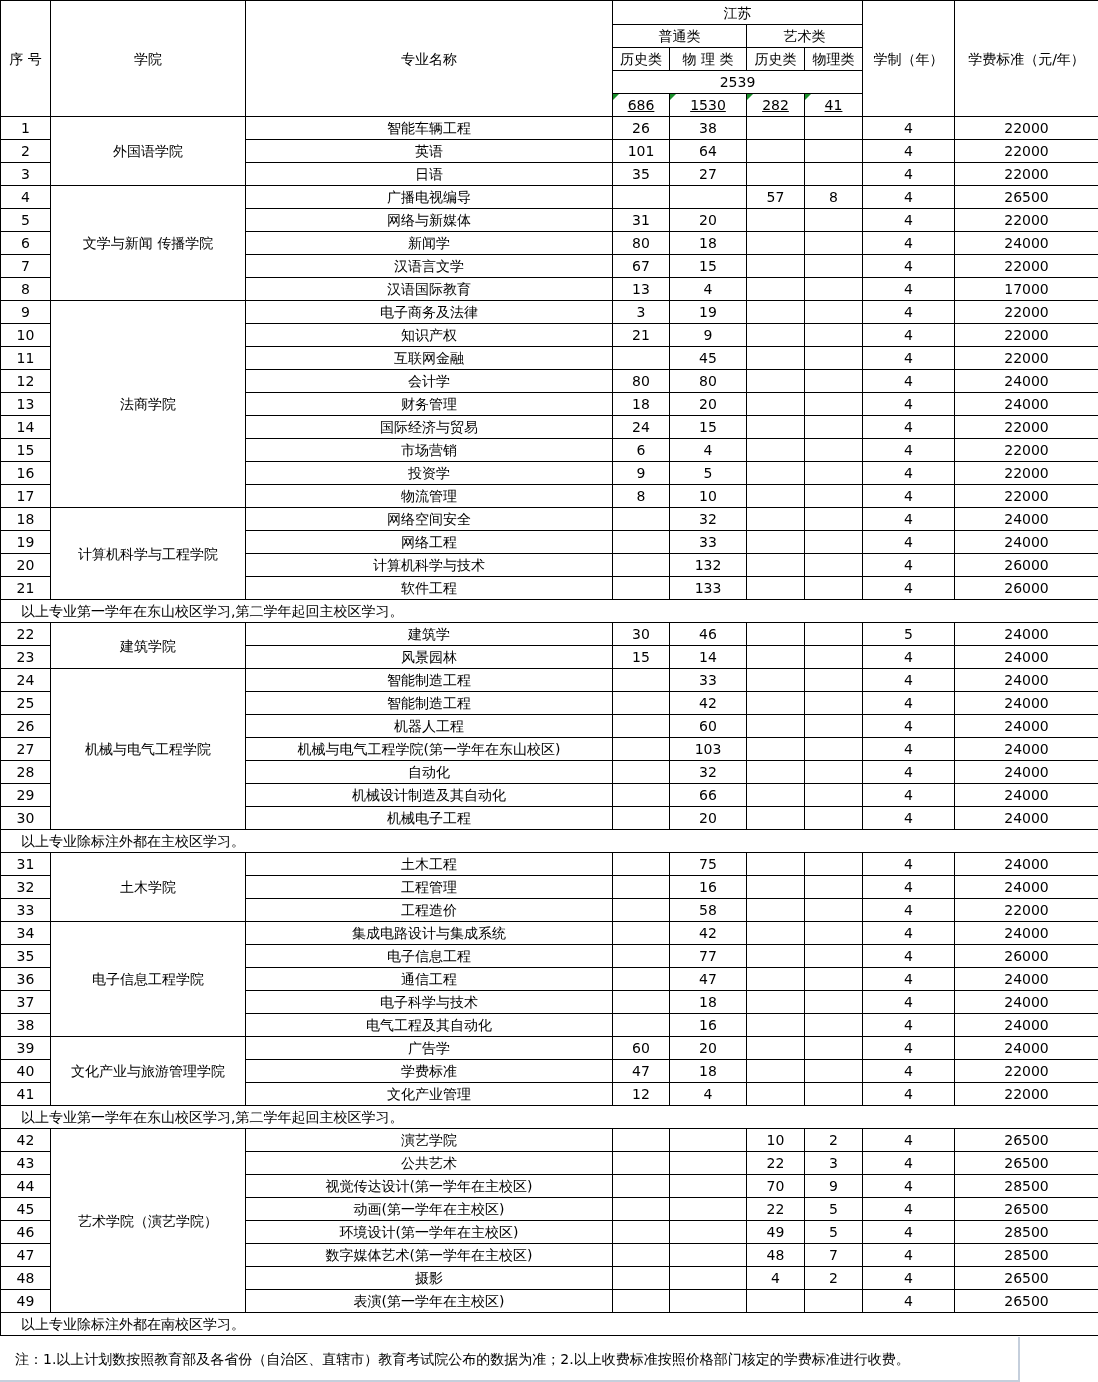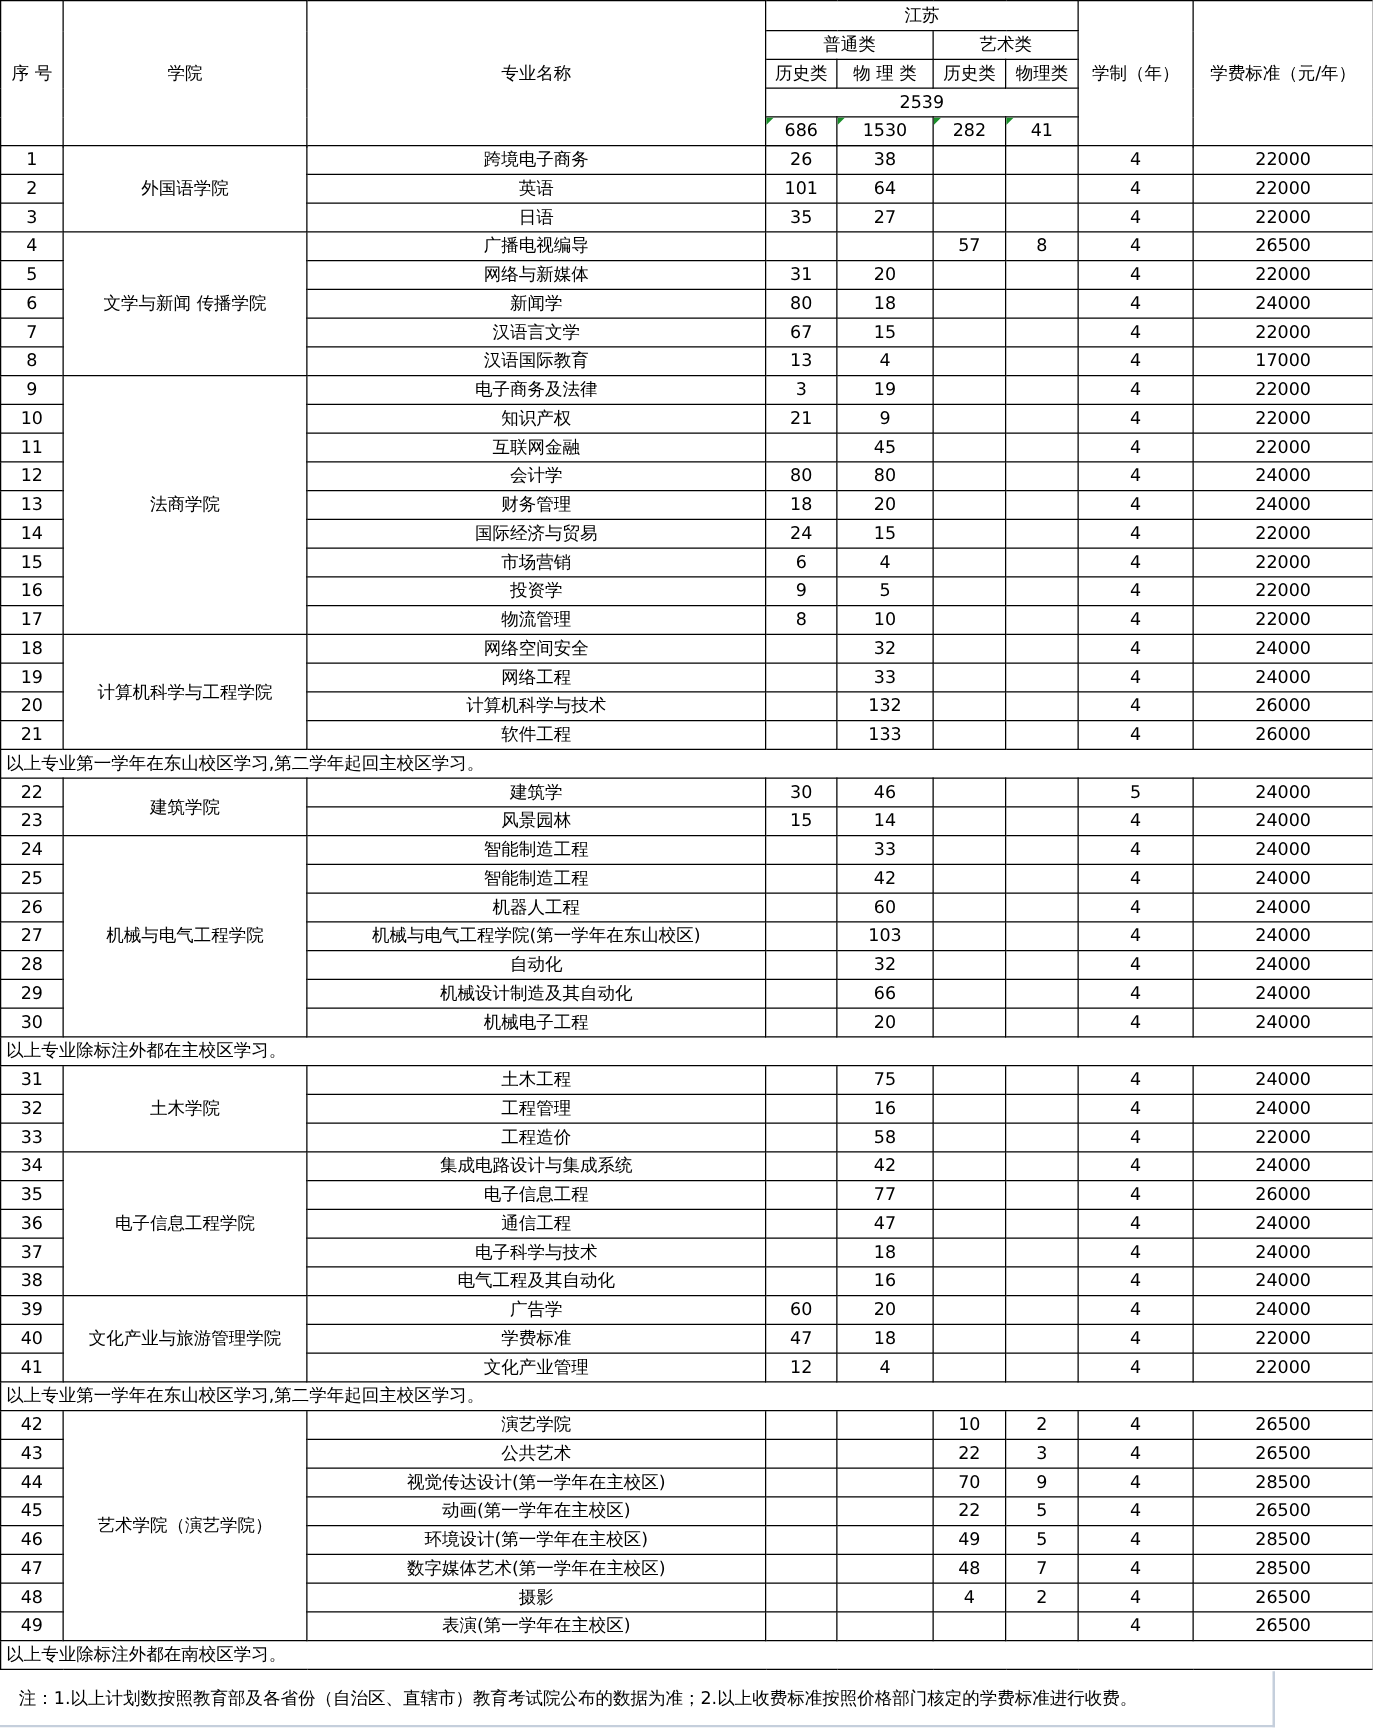--- a/index.html
+++ b/index.html
@@ -2,22 +2,22 @@
 <html><head>
 <meta charset="utf-8">
 <style>
   html, body { margin:0; padding:0; background:#ffffff; }
   body { width:1098px; height:1382px; position:relative; overflow:hidden;
          font-family:"DejaVu Sans", "Liberation Sans", sans-serif; color:#000; }
   table.plan { position:absolute; left:0; top:0; border-collapse:collapse; table-layout:fixed; width:1098px; }
   table.plan td { border:1px solid #000; padding:0; text-align:center; vertical-align:middle;
                   font-size:14px; line-height:20px; white-space:nowrap; overflow:hidden; }
   table.plan tr.row td { height:22px; }
-  table.plan td.note { text-align:left; padding-left:4px; }
-  td.green-tri { position:relative; }
+  table.plan td.note { text-align:left; padding-left:20px; }
+  td.green-tri { position:relative;text-decoration:underline; }
   td.green-tri::before { content:""; position:absolute; left:0; top:0; width:0; height:0;
                          border-top:6px solid #1a8f2a; border-right:6px solid transparent; }
   .footer-note { position:absolute; left:0; top:1337px; width:1020px; height:45px;
                  font-size:14px; line-height:45px; padding-left:15px; box-sizing:border-box;
                  border-right:2px solid #c5cfdc; border-bottom:2px solid #c5cfdc; white-space:nowrap; }
 </style>
 </head>
 <body>
 
 <table class="plan">
@@ -57,21 +57,21 @@
     <tr style="height:23px">
       <td class="green-tri">686</td>
       <td class="green-tri">1530</td>
       <td class="green-tri">282</td>
       <td class="green-tri">41</td>
     </tr>
     <tr style="height:0"></tr>
   <tr class="row">
         <td>1</td>
         <td rowspan="3">外国语学院</td>
-        <td>跨境电子商务</td>
+        <td>智能车辆工程</td>
         <td>26</td>
         <td>38</td>
         <td></td>
         <td></td>
         <td>4</td>
         <td>22000</td>
       </tr>
       <tr class="row">
         <td>2</td>
         <td>英语</td>

